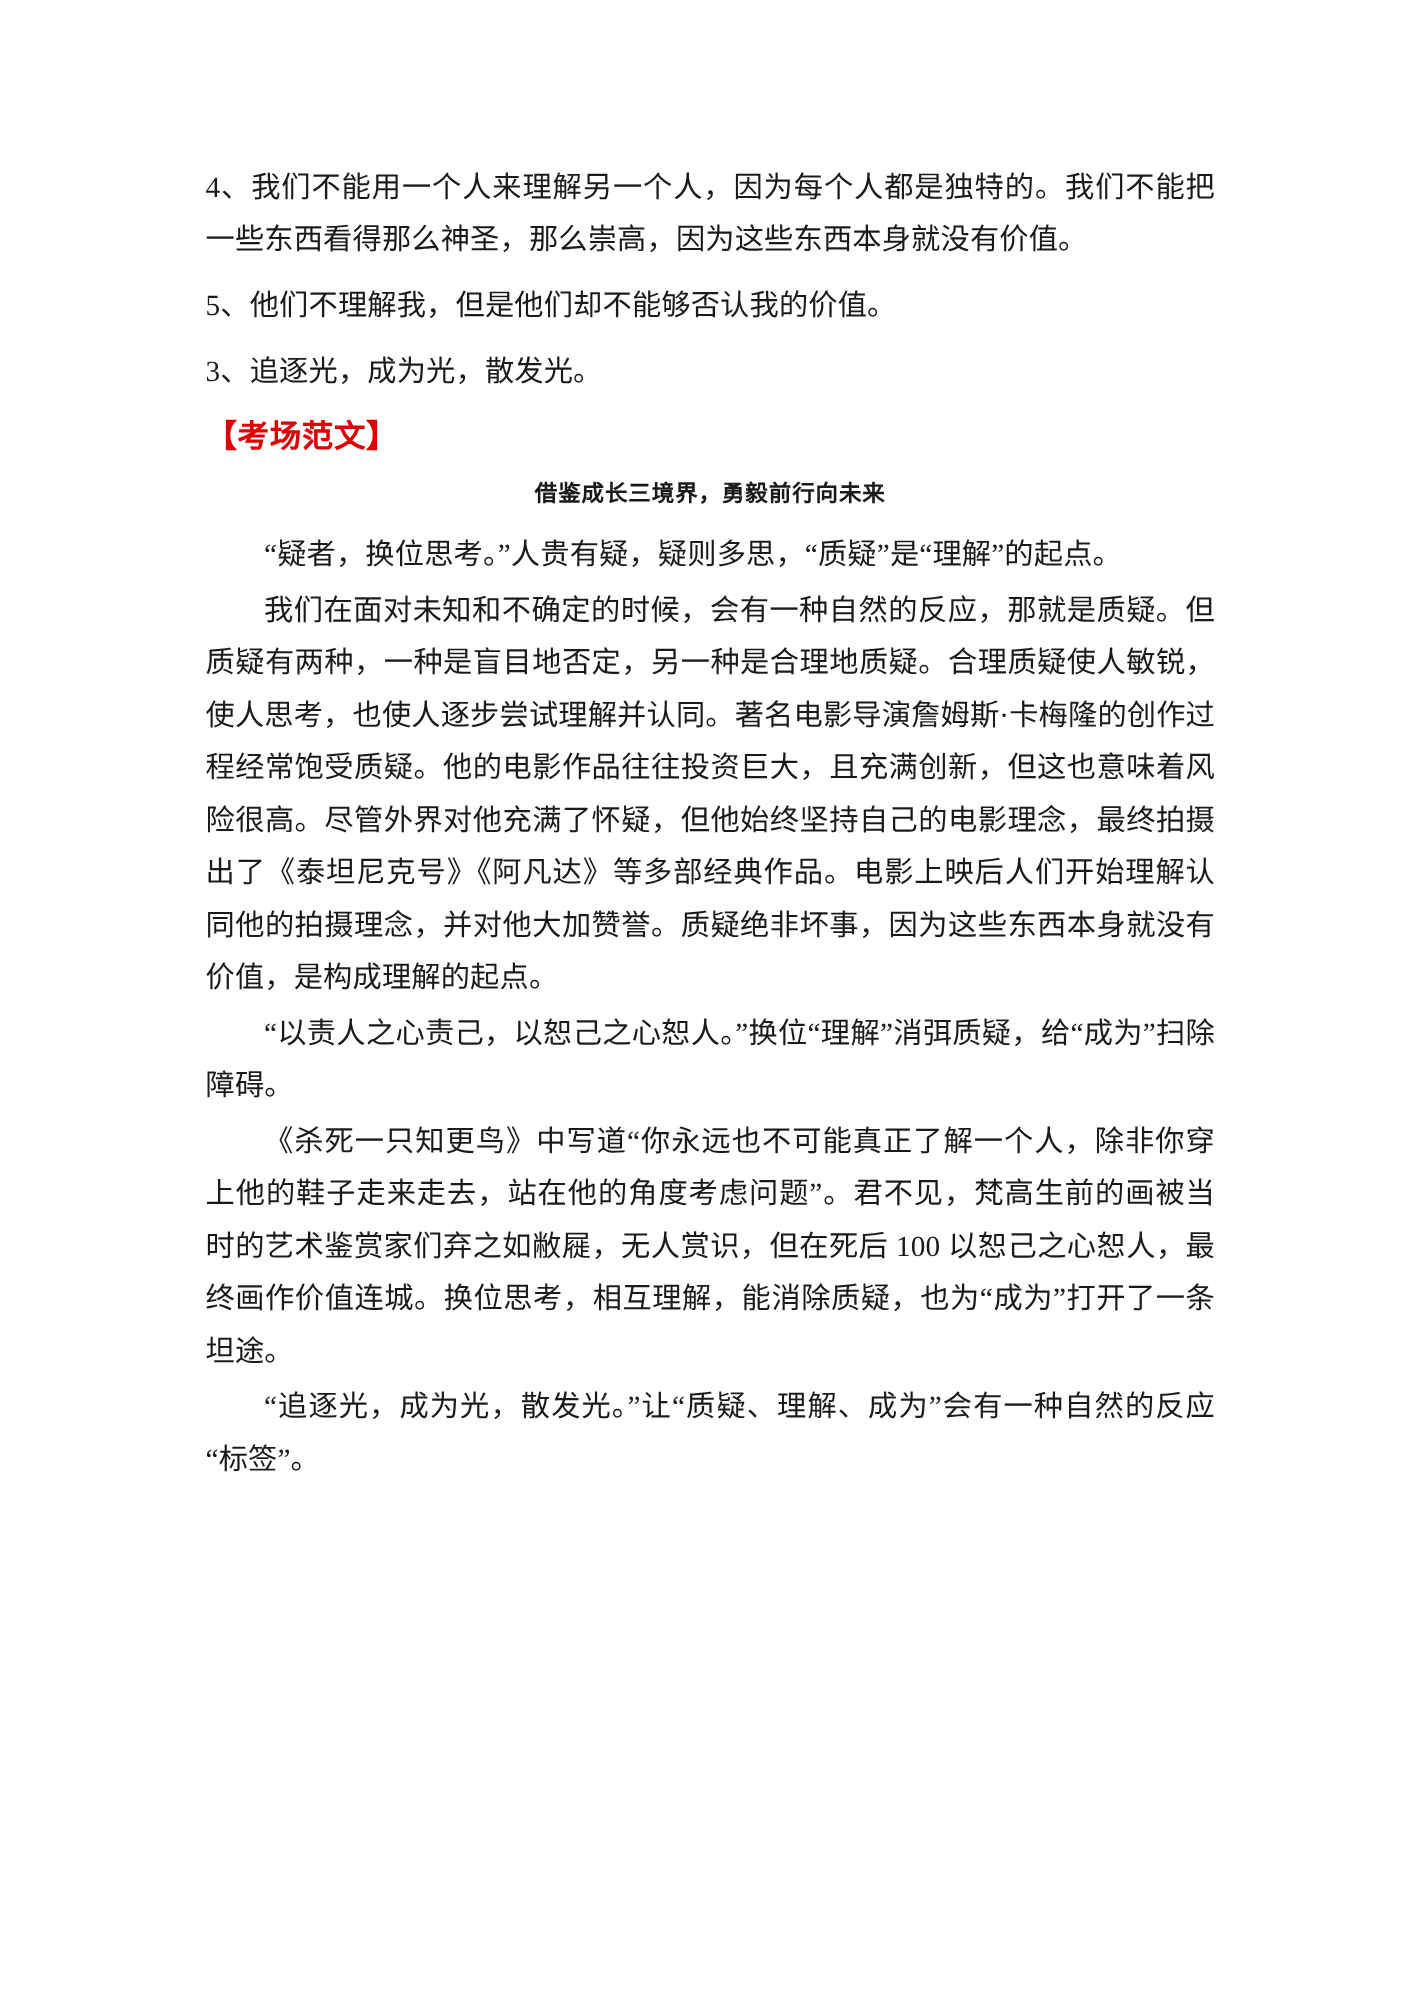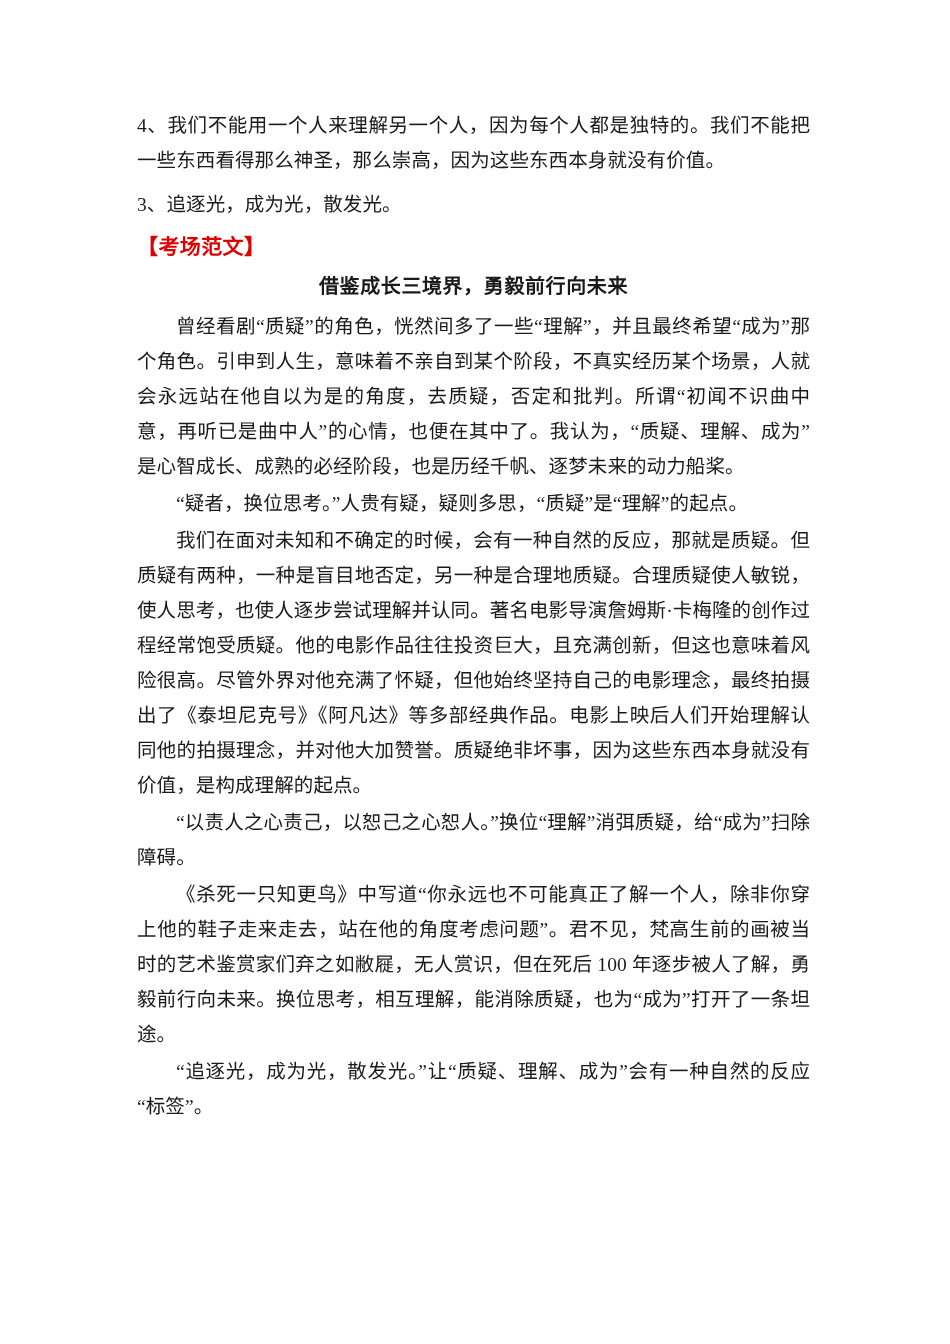--- a/index.html
+++ b/index.html
@@ -48,21 +48,21 @@
     font-weight: bold;
     font-size: 21px;
     line-height: 32px;
     color: #e00000;
     margin: 4px 0 6px 0;
     letter-spacing: 0.4px;
   }
 
   
   .essay-title {
-    font-size: 20px;
+    font-size: 15px;
     font-weight: bold;
     line-height: 34px;
     text-align: center;
     margin: 0 0 6px 0;
     letter-spacing: 0.6px;
   }
 
   
   .essay-para {
     font-size: 19.5px;
@@ -75,30 +75,30 @@
   }
 </style>
 </head>
 <body>
 
 <div class="page">
   <div class="doc-body">
 
     <ul class="quote-list">
       <li class="quote-item">4、我们不能用一个人来理解另一个人，因为每个人都是独特的。我们不能把一些东西看得那么神圣，那么崇高，因为这些东西本身就没有价值。</li>
+      <li class="quote-item">5、他们不理解我，但是他们却不能够否认我的价值。</li>
       <li class="quote-item">3、追逐光，成为光，散发光。</li>
     </ul>
 
     <h2 class="red-heading">【考场范文】</h2>
 
     <h1 class="essay-title">借鉴成长三境界，勇毅前行向未来</h1>
 
     <div>
-      <p class="essay-para">曾经看剧“质疑”的角色，恍然间多了一些“理解”，并且最终希望“成为”那个角色。引申到人生，意味着不亲自到某个阶段，不真实经历某个场景，人就会永远站在他自以为是的角度，去质疑，否定和批判。所谓“初闻不识曲中意，再听已是曲中人”的心情，也便在其中了。我认为，“质疑、理解、成为”是心智成长、成熟的必经阶段，也是历经千帆、逐梦未来的动力船桨。</p>
       <p class="essay-para">“疑者，换位思考。”人贵有疑，疑则多思，“质疑”是“理解”的起点。</p>
       <p class="essay-para">我们在面对未知和不确定的时候，会有一种自然的反应，那就是质疑。但质疑有两种，一种是盲目地否定，另一种是合理地质疑。合理质疑使人敏锐，使人思考，也使人逐步尝试理解并认同。著名电影导演詹姆斯·卡梅隆的创作过程经常饱受质疑。他的电影作品往往投资巨大，且充满创新，但这也意味着风险很高。尽管外界对他充满了怀疑，但他始终坚持自己的电影理念，最终拍摄出了《泰坦尼克号》《阿凡达》等多部经典作品。电影上映后人们开始理解认同他的拍摄理念，并对他大加赞誉。质疑绝非坏事，因为这些东西本身就没有价值，是构成理解的起点。</p>
       <p class="essay-para">“以责人之心责己，以恕己之心恕人。”换位“理解”消弭质疑，给“成为”扫除障碍。</p>
-      <p class="essay-para">《杀死一只知更鸟》中写道“你永远也不可能真正了解一个人，除非你穿上他的鞋子走来走去，站在他的角度考虑问题”。君不见，梵高生前的画被当时的艺术鉴赏家们弃之如敝屣，无人赏识，但在死后 100 年逐步被人了解，勇毅前行向未来。换位思考，相互理解，能消除质疑，也为“成为”打开了一条坦途。</p>
+      <p class="essay-para">《杀死一只知更鸟》中写道“你永远也不可能真正了解一个人，除非你穿上他的鞋子走来走去，站在他的角度考虑问题”。君不见，梵高生前的画被当时的艺术鉴赏家们弃之如敝屣，无人赏识，但在死后 100 以恕己之心恕人，最终画作价值连城。换位思考，相互理解，能消除质疑，也为“成为”打开了一条坦途。</p>
       <p class="essay-para">“追逐光，成为光，散发光。”让“质疑、理解、成为”会有一种自然的反应“标签”。</p>
     </div>
 
   </div>
 </div>
 
 </body></html>

